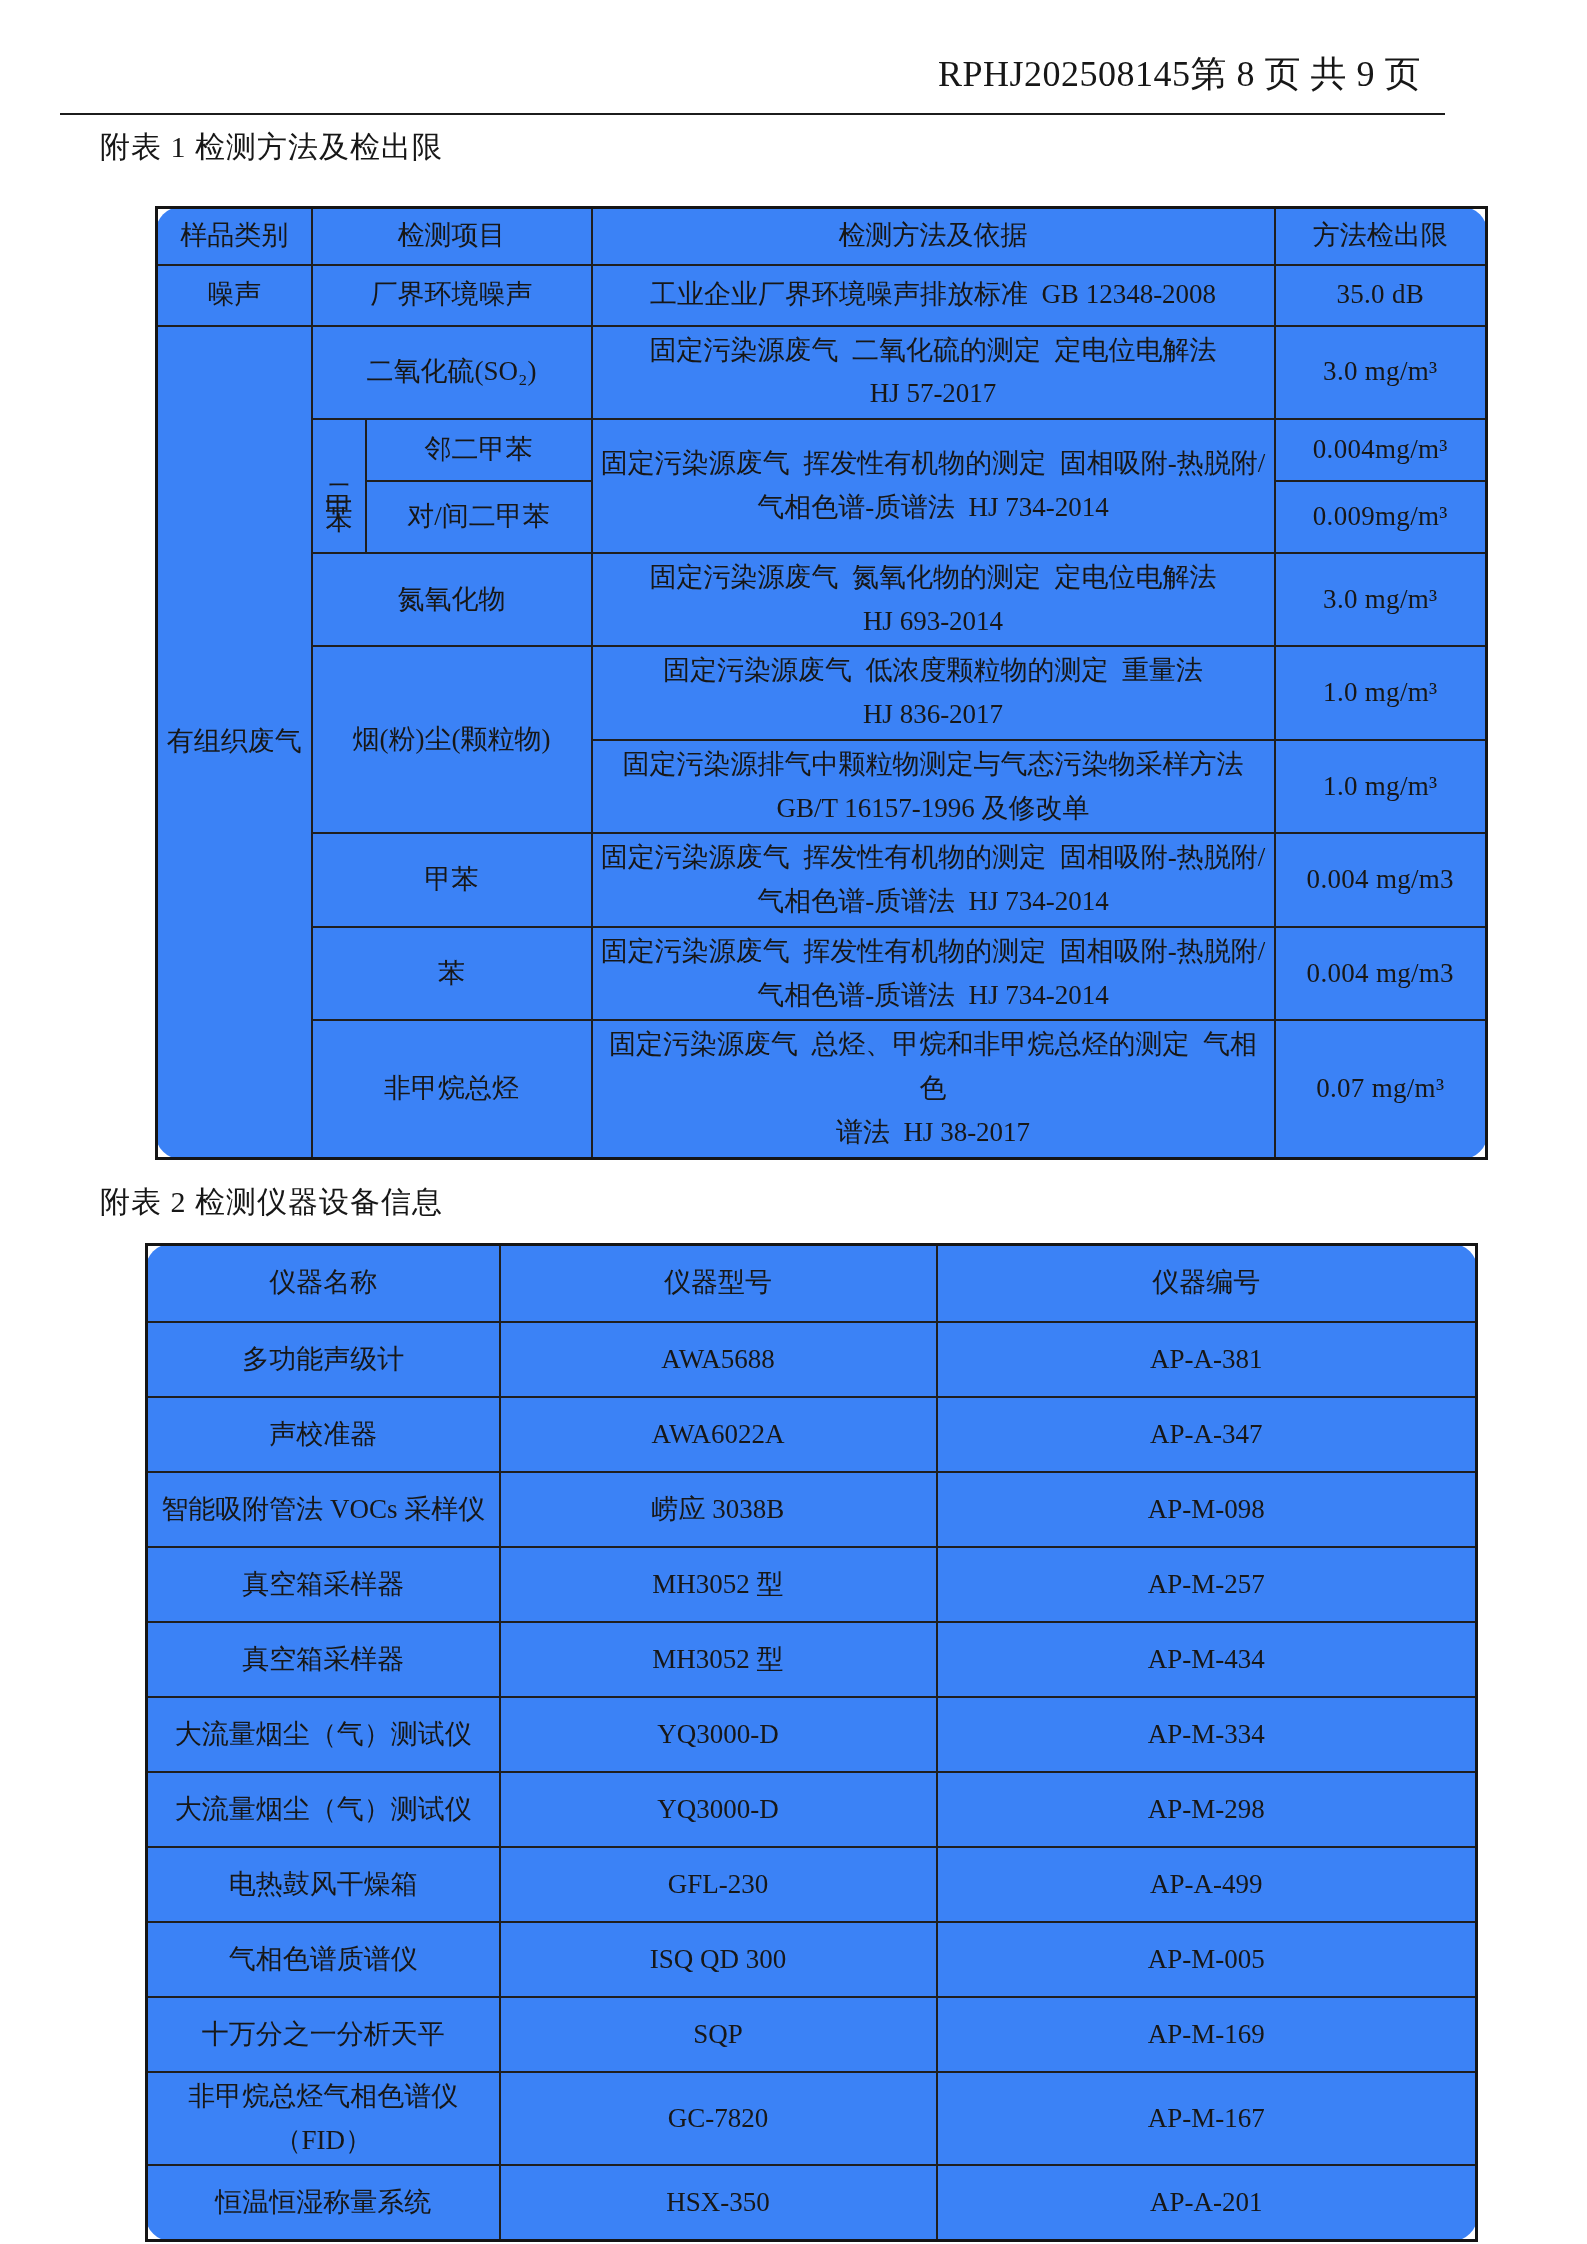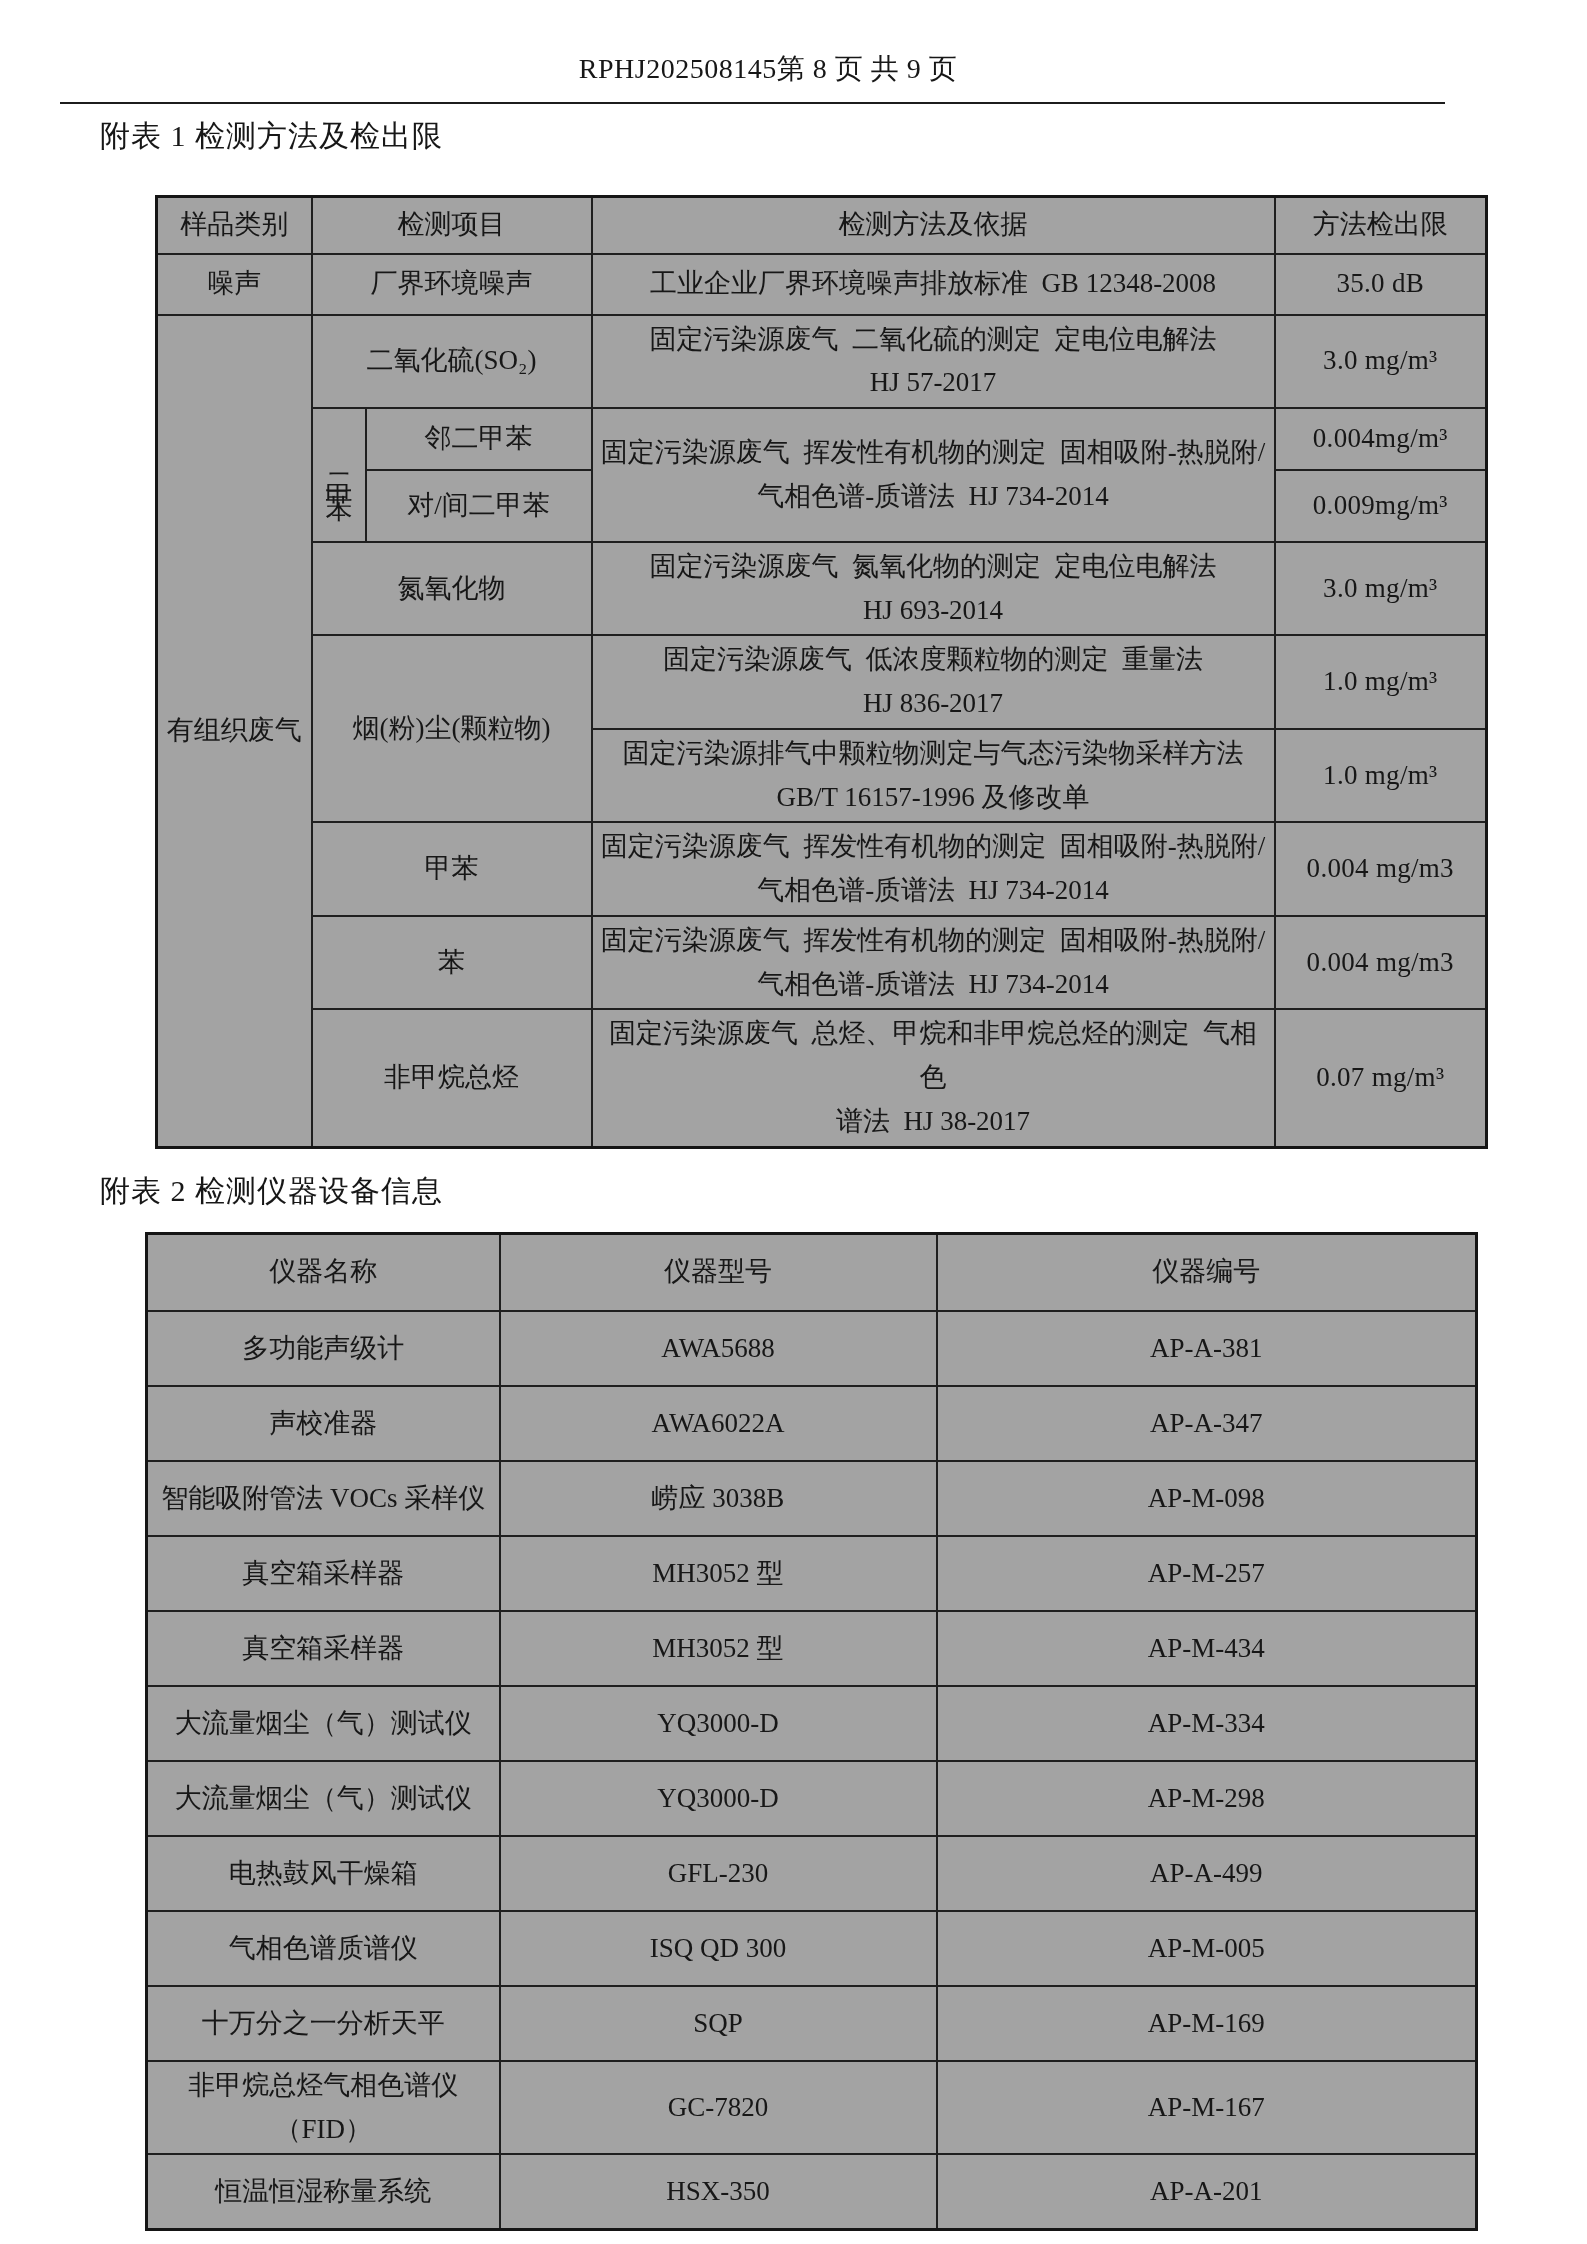--- a/index.html
+++ b/index.html
@@ -4,35 +4,35 @@
 <style>
   * { margin:0; padding:0; box-sizing:border-box; }
   html,body { width:1587px; height:2244px; background:#ffffff; overflow:hidden; }
   body {
     font-family:"Liberation Serif","DejaVu Serif",serif;
     color:#171717;
     padding:50px 100px 0 100px;
   }
   
   .pagehead {
-    display:flex; justify-content:center; align-items:baseline;
+    display:flex; justify-content:flex-end; align-items:baseline;
     padding:0 66px 0 15px;
-    font-size:28px; letter-spacing:0.5px;font-family:Liberation Serif, serif;
+    font-size:36px; letter-spacing:0.5px;font-family:Liberation Serif, serif;
   }
   .headrule {
     border:none; border-top:2.5px solid #1c1c1c;
     margin:14px 0 0 -40px; width:1385px;
   }
   
   .sec-title {
     font-size:30px; letter-spacing:1px; margin-top:12px;
   }
   .sec-title.second { margin-top:22px; }
   
-  table { border-collapse:collapse; table-layout:fixed; background:#a3a3a3; }
+  table { border-collapse:collapse; table-layout:fixed; background:#3b82f6;border-radius:28px; }
   td, th {
     border:2px solid #1f1f1f;
     text-align:center; vertical-align:middle;
     font-size:27px; font-weight:normal;
     white-space:pre-wrap; line-height:1.62;
     padding:2px 6px;
   }
   .t1 { width:1330px; margin:38px 0 0 55px; border:3px solid #151515; }
   .t2 { width:1330px; margin:20px 0 16px 45px; border:3px solid #151515; }
   .h57 { height:57px; }

